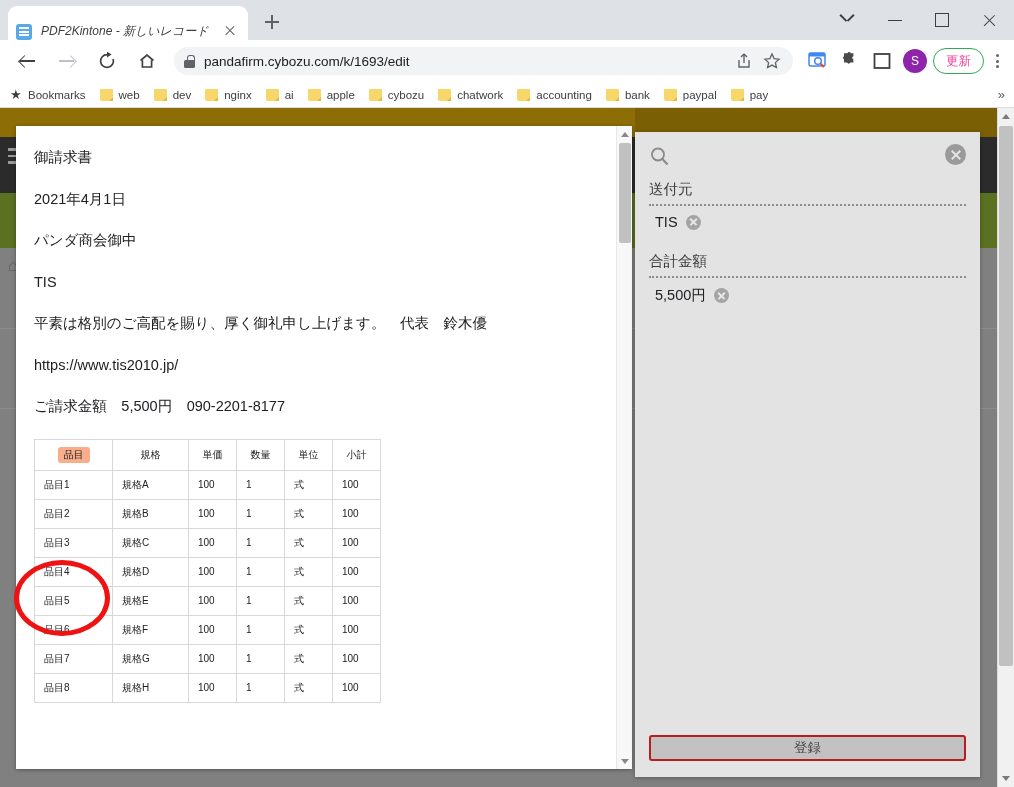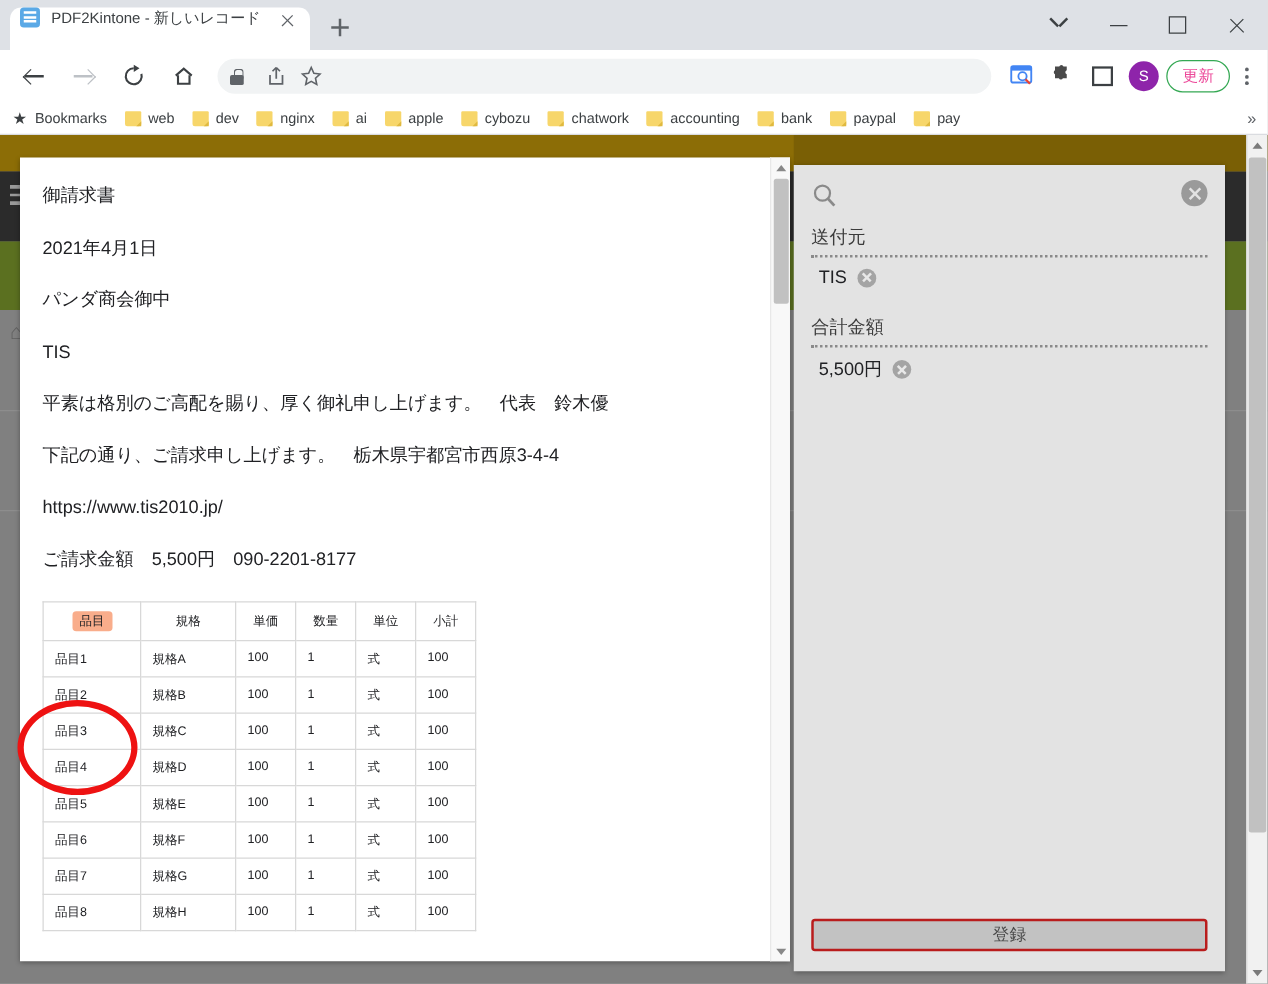--- a/index.html
+++ b/index.html
@@ -13,21 +13,21 @@
   
   #browser { position: absolute; inset: 0; }
 
   .tabstrip {
     position: absolute; left: 0; top: 0; width: 1014px; height: 40px;
     background: #dee1e6;
   }
   .tab {
     position: absolute; left: 8px; top: 6px; width: 240px; height: 34px;
     background: #ffffff; border-radius: 9px 9px 0 0;
-    display: flex; align-items: flex-start; padding: 0 8px;
+    display: flex; align-items: flex-end; padding: 0 8px; font-style: italic;
   }
   .tab-favicon {
     width: 16px; height: 16px; flex: 0 0 16px; margin-right: 9px;
     background: #5aa9e6; border-radius: 3px;
     position: relative;
   }
   .tab-favicon::before {
     content: ""; position: absolute; left: 3px; top: 3px;
     width: 10px; height: 2px; background: #fff;
     box-shadow: 0 4px 0 #fff, 0 7px 0 #fff;
@@ -342,20 +342,21 @@
     </div>
     <div class="nav-ico home-ico">
       <svg width="20" height="20" viewBox="0 0 20 20">
         <path d="M3.6 9.5 L10 4 L16.4 9.5" fill="none" stroke="#3c4043" stroke-width="1.7"></path>
         <path d="M5.4 9.2 L5.4 16 L14.6 16 L14.6 9.2" fill="none" stroke="#3c4043" stroke-width="1.7"></path>
       </svg>
     </div>
 
     <div class="omnibox">
       <div class="lock-ico"></div>
+      <div class="url-text">pandafirm.cybozu.com/k/1693/edit</div>
       <div class="ob-ico">
         <svg width="18" height="18" viewBox="0 0 18 18" style="position:absolute;left:2px;top:2px">
           <path d="M4 8 L4 15 L14 15 L14 8" fill="none" stroke="#5f6368" stroke-width="1.4"></path>
           <path d="M9 2 L9 11 M9 2 L6 5 M9 2 L12 5" fill="none" stroke="#5f6368" stroke-width="1.4"></path>
         </svg>
       </div>
       <div class="ob-ico">
         <svg width="18" height="18" viewBox="0 0 18 18" style="position:absolute;left:2px;top:2px">
           <path d="M9 2 L11.1 6.6 L16 7.2 L12.4 10.6 L13.4 15.5 L9 13.1 L4.6 15.5 L5.6 10.6 L2 7.2 L6.9 6.6 Z" fill="none" stroke="#5f6368" stroke-width="1.3"></path>
         </svg>
@@ -457,21 +458,20 @@
       </div>
     <div class="bg-home">⌂</div>
 
     <div class="doc-modal">
       <div class="doc-body">
         <div class="doc-line">御請求書</div>
         <div class="doc-line">2021年4月1日</div>
         <div class="doc-line">パンダ商会御中</div>
         <div class="doc-line">TIS</div>
         <div class="doc-line">平素は格別のご高配を賜り、厚く御礼申し上げます。　代表　鈴木優</div>
-        <div class="doc-line">下記の通り、ご請求申し上げます。　栃木県宇都宮市西原3-4-4</div>
         <div class="doc-line">https://www.tis2010.jp/</div>
         <div class="doc-line">ご請求金額　5,500円　090-2201-8177</div>
 
         <table class="inv-table">
           <thead>
             <tr>
               <th class="col-w1 c-hmoku">
                 <span class="hl-hmoku">品目</span>
               </th>
               <th class="col-w2">規格</th>

